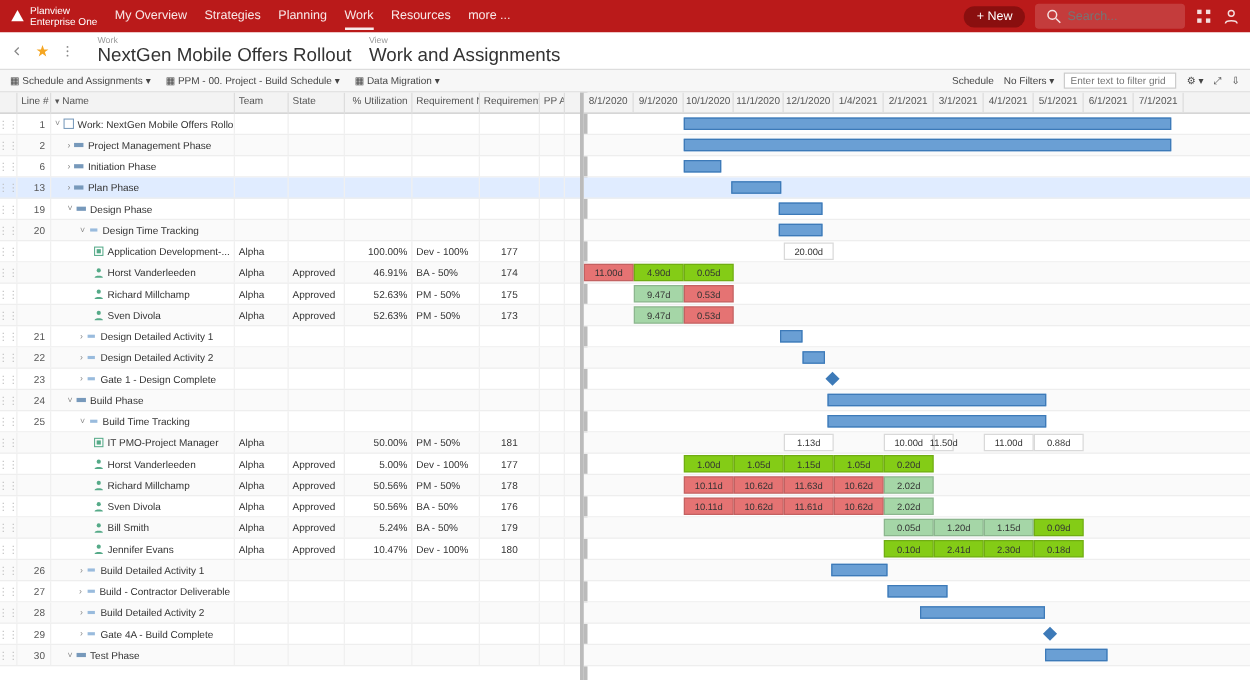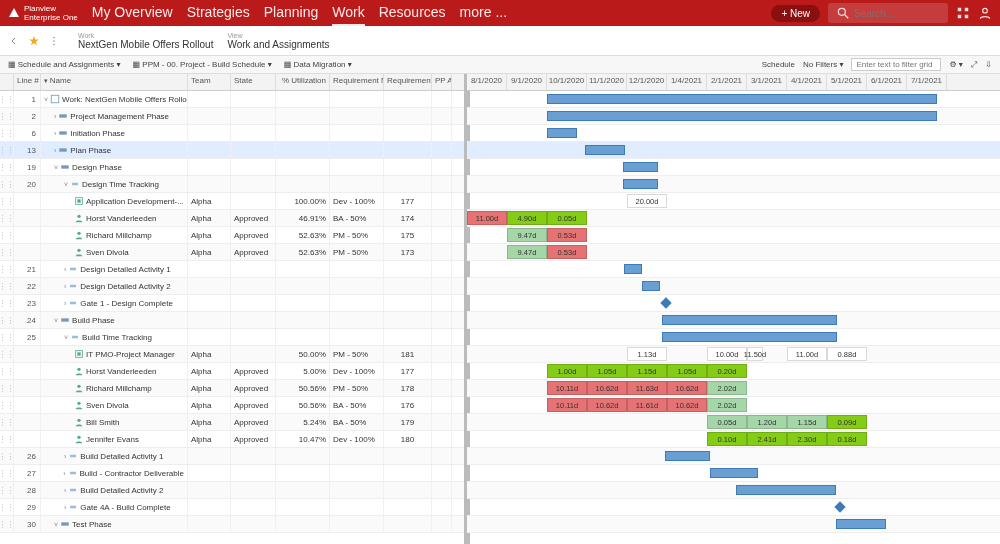--- a/index.html
+++ b/index.html
@@ -1,37 +1,37 @@
 <!DOCTYPE html>
 <html><head>
 <meta charset="utf-8">
 <style>
 * { margin:0; padding:0; box-sizing:border-box; font-family:Arial,sans-serif; }
 body { width:1000px; height:544px; overflow:hidden; font-size:9px; color:#333; background:#fff; }
 
 .topbar { background:#ba1a1a; height:26px; display:flex; align-items:center; color:#fff; padding:0 8px; }
 .logo { display:flex; align-items:center; gap:4px; font-size:10px; margin-right:14px; }
 .logo svg { width:12px; height:12px; }
-.topnav { display:flex; gap:14px; font-size:14px; flex:1; }
+.topnav { display:flex; gap:14px; font-size:10px; flex:1; }
 .topnav span { opacity:.9; cursor:pointer; }
 .topnav span.active { border-bottom:2px solid #fff; padding-bottom:4px; margin-bottom:-4px; }
 .topright { display:flex; gap:8px; align-items:center; }
 .btn-new { background:#8a0f0f; border-radius:12px; padding:3px 10px; font-size:10px; cursor:pointer; }
 .searchbox { background:rgba(255,255,255,.15); border-radius:3px; padding:3px 8px; display:flex; align-items:center; gap:4px; width:120px; }
 .searchbox input { background:transparent; border:none; color:#fff; font-size:10px; outline:none; width:80px; }
 .ticon { width:14px; height:14px; fill:#fff; opacity:.85; cursor:pointer; }
 
 .crumbbar { height:30px; background:#fff; border-bottom:1px solid #ddd; display:flex; align-items:center; padding:0 8px; gap:10px; }
 .crumbbar .nav { display:flex; gap:8px; align-items:center; color:#888; }
 .crumbbar .nav svg { width:12px; height:12px; fill:#888; cursor:pointer; }
 .star { fill:#f5a623 !important; }
 .crumb-group { display:flex; gap:14px; margin-left:8px; }
 .crumb { display:flex; flex-direction:column; }
 .crumb-label { font-size:7px; color:#999; }
-.crumb-value { font-size:10px; color:#333; }
+.crumb-value { font-size:15px; color:#333; }
 
 .toolbar { height:18px; background:#f7f7f7; border-bottom:1px solid #ddd; display:flex; align-items:center; padding:0 8px; font-size:8px; color:#444; gap:10px; }
 .toolbar .tbutton { display:flex; align-items:center; gap:3px; cursor:pointer; }
 .toolbar .tright { margin-left:auto; display:flex; align-items:center; gap:8px; }
 .toolbar input.filterbox { border:1px solid #ccc; font-size:8px; padding:1px 4px; width:90px; }
 .tri { font-size:7px; }
 
 .main { display:flex; height:470px; position:relative; }
 .gridpane { width:467px; border-right:3px solid #bbb; overflow:hidden; }
 .ganttpane { flex:1; overflow:hidden; position:relative; }

